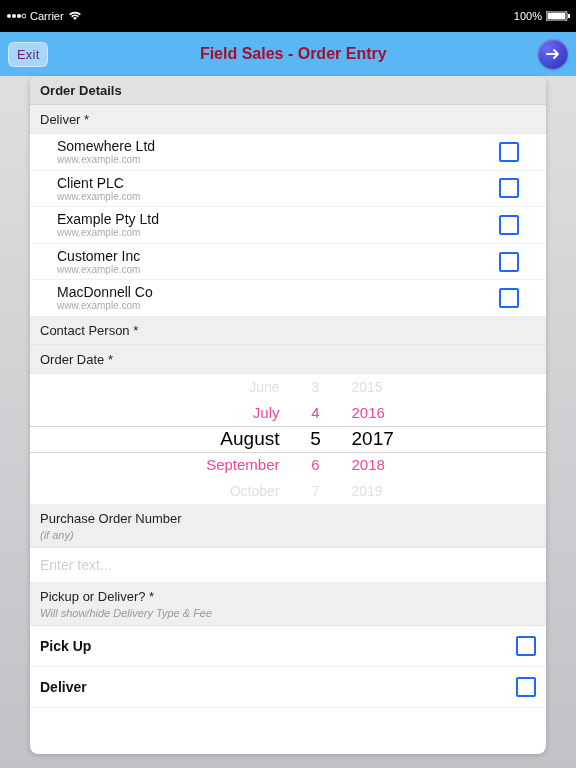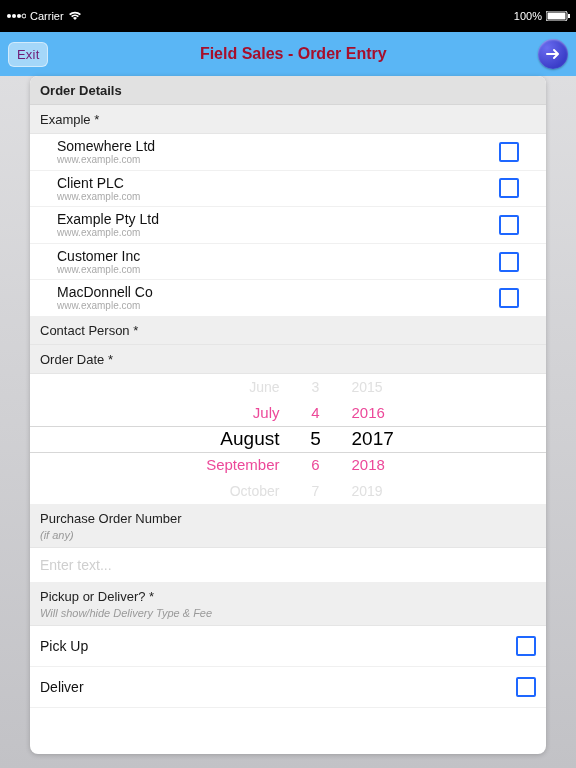--- a/index.html
+++ b/index.html
@@ -45,21 +45,21 @@
   .pcol.left { align-items:flex-end; min-width:110px; }
   .pcol.mid { align-items:center; min-width:28px; }
   .pcol.right { align-items:flex-start; min-width:55px; }
   .prow { height: 26px; display:flex; align-items:center; font-size: 16px; color:#555; font-weight:400; }
   .prow.dim1 { color:#ec4899; font-size:15px; }
   .prow.dim2 { color:#e0e0e0; font-size:14px; }
   .prow.sel { font-size:19px; color:#000; font-weight:500; }
   .picker-band { position:absolute; left:0; right:0; top:52px; height:27px; border-top:1px solid #d7d7d7; border-bottom:1px solid #d7d7d7; pointer-events:none; }
 
   .pd-row { display:flex; align-items:center; justify-content:space-between; padding: 10px 10px; border-bottom:1px solid #f0f0f0; }
-  .pd-row .lbl { font-size:14px; color:#111; }
+  .pd-row .lbl { font-size:14px; color:#111;font-weight:bold; }
 
   .list-block { background:#fff; }
 </style>
 </head>
 <body>
 
 <div class="statusbar">
   <div class="sb-left">
     <span class="signal">
       <svg width="20" height="10">
@@ -94,21 +94,21 @@
   <div class="next-btn">
     <svg width="16" height="16" viewBox="0 0 16 16">
         <path d="M2 8 H12 M9 4 L13 8 L9 12" stroke="#fff" stroke-width="2" fill="none" stroke-linecap="round" stroke-linejoin="round"></path>
       </svg>
   </div>
 </div>
 
 <div class="card">
 
   <div class="section-hdr">Order Details</div>
-  <div class="field-hdr">Example *</div>
+  <div class="field-hdr">Deliver *</div>
 
   <div class="list-block">
     <div class="row">
       <div class="txt">
           <span class="main">Somewhere Ltd</span>
           <span class="suburl">www.example.com</span>
         </div>
       <div class="checkbox"></div>
     </div>
     <div class="row">

